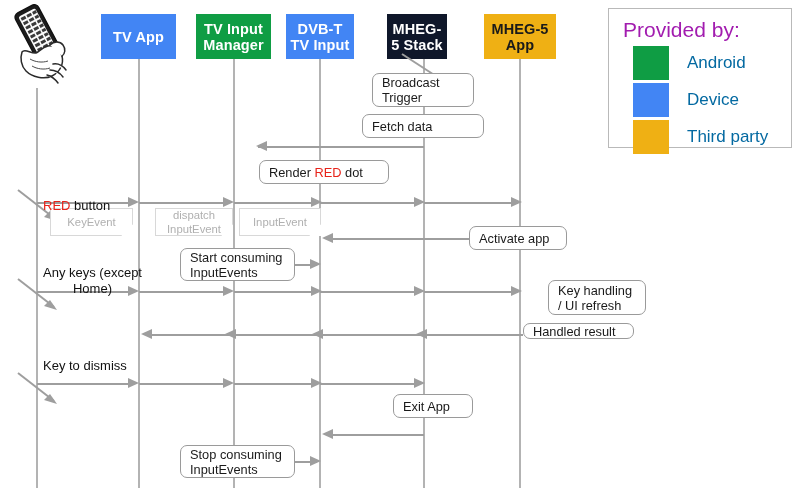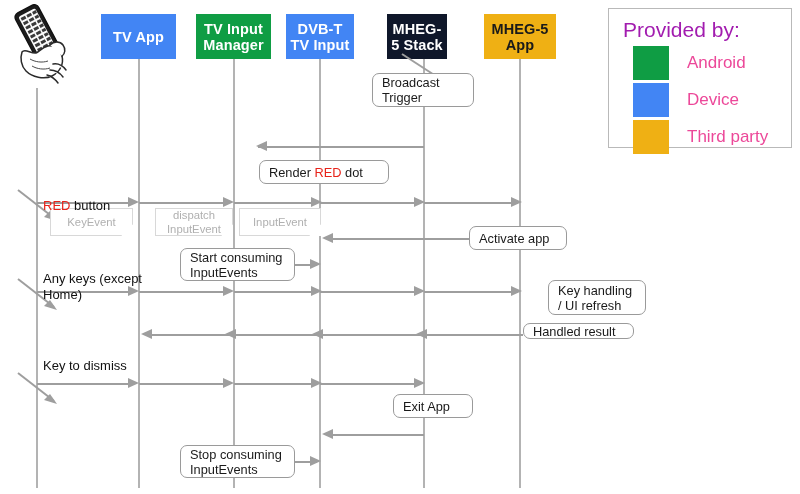--- a/index.html
+++ b/index.html
@@ -119,21 +119,21 @@
     border:1.5px solid #b9b9b9;
     z-index:8;
   }
   #legend .ltitle{
     font-size:21px;
     color:#a21caf;
     margin:9px 0 4px 14px;
   }
   .lrow{display:flex;align-items:center;margin:3px 0 3px 24px;}
   .lswatch{width:36px;height:34px;flex:0 0 auto;}
-  .llabel{font-size:17px;color:#ec4899;margin-left:18px;}
+  .llabel{font-size:17px;color:#0369a1;margin-left:18px;}
   
   #remote{position:absolute;z-index:7;}
 </style>
 </head>
 <body>
 
 <div id="canvas">
 
   <div id="remote" style="left:6px;top:4px;width:72px;height:86px;">
     <svg width="72" height="86" viewBox="0 0 72 86">
@@ -208,20 +208,21 @@
   <div class="actor dark" style="left:484px;top:14px;width:72px;height:45px;background:#EFB014;">MHEG-5
 App</div>
 
   <svg class="diag" style="left:400px;top:52px;width:60px;height:36px;">
     <line x1="2" y1="2" x2="42" y2="28" stroke="#9e9e9e" stroke-width="2"></line>
     <polygon points="44,30 32,27 37,21" fill="#9e9e9e"></polygon>
   </svg>
   <div class="note" style="left:372px;top:73px;width:102px;height:34px;">Broadcast
 Trigger</div>
 
+  <div class="note" style="left:362px;top:114px;width:122px;height:24px;">Fetch data</div>
 
   <div class="arrow-line" style="left:258px;top:146px;width:166px;"></div>
   <div class="ahead l" style="left:256px;top:141px;"></div>
   <div class="note" style="left:259px;top:160px;width:130px;height:24px;">
     <span><span>Render </span><span class="red">RED</span><span> dot</span></span>
   </div>
 
   <div class="plainlabel" style="left:43px;top:182px;">
     <span class="red">RED</span><span> button</span>
   </div>
@@ -253,21 +254,21 @@
 
   <div class="arrow-line" style="left:330px;top:238px;width:190px;"></div>
   <div class="ahead l" style="left:322px;top:233px;"></div>
   <div class="note" style="left:469px;top:226px;width:98px;height:24px;">Activate app</div>
 
   <div class="note" style="left:180px;top:248px;width:115px;height:33px;">Start consuming
 InputEvents</div>
   <div class="arrow-line" style="left:295px;top:264px;width:22px;"></div>
   <div class="ahead r" style="left:310px;top:259px;"></div>
 
-  <div class="plainlabel" style="left:43px;top:271px;">Any keys (except
+  <div class="plainlabel" style="left:43px;top:265px;text-align:center;">Any keys (except
 Home)</div>
   <svg class="diag" style="left:16px;top:277px;width:56px;height:42px;">
     <line x1="2" y1="2" x2="38" y2="30" stroke="#9e9e9e" stroke-width="2"></line>
     <polygon points="41,33 28,29 34,23" fill="#9e9e9e"></polygon>
   </svg>
 
   <div class="arrow-line" style="left:37px;top:291px;width:94px;"></div>
   <div class="ahead r" style="left:128px;top:286px;"></div>
 
   <div class="arrow-line" style="left:139px;top:291px;width:88px;"></div>

